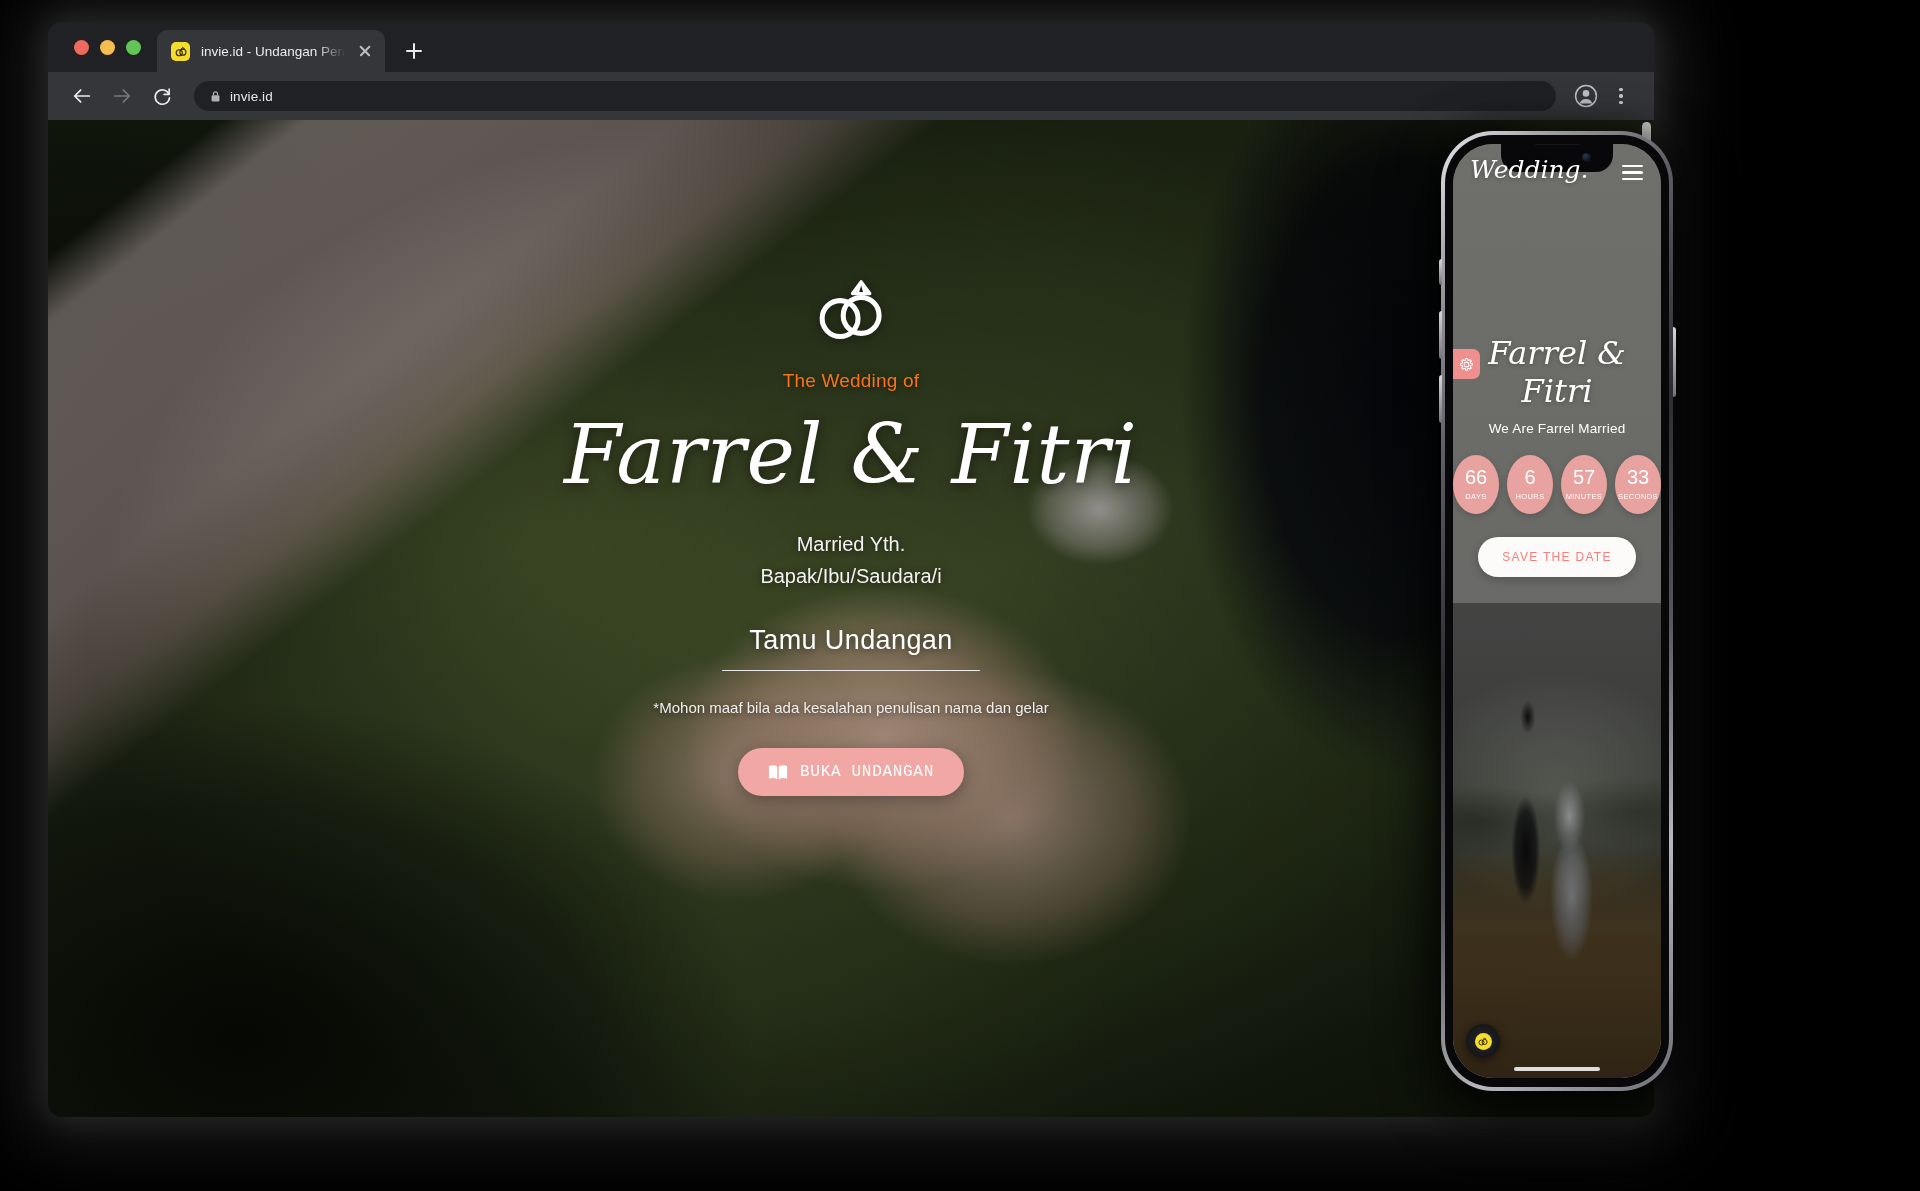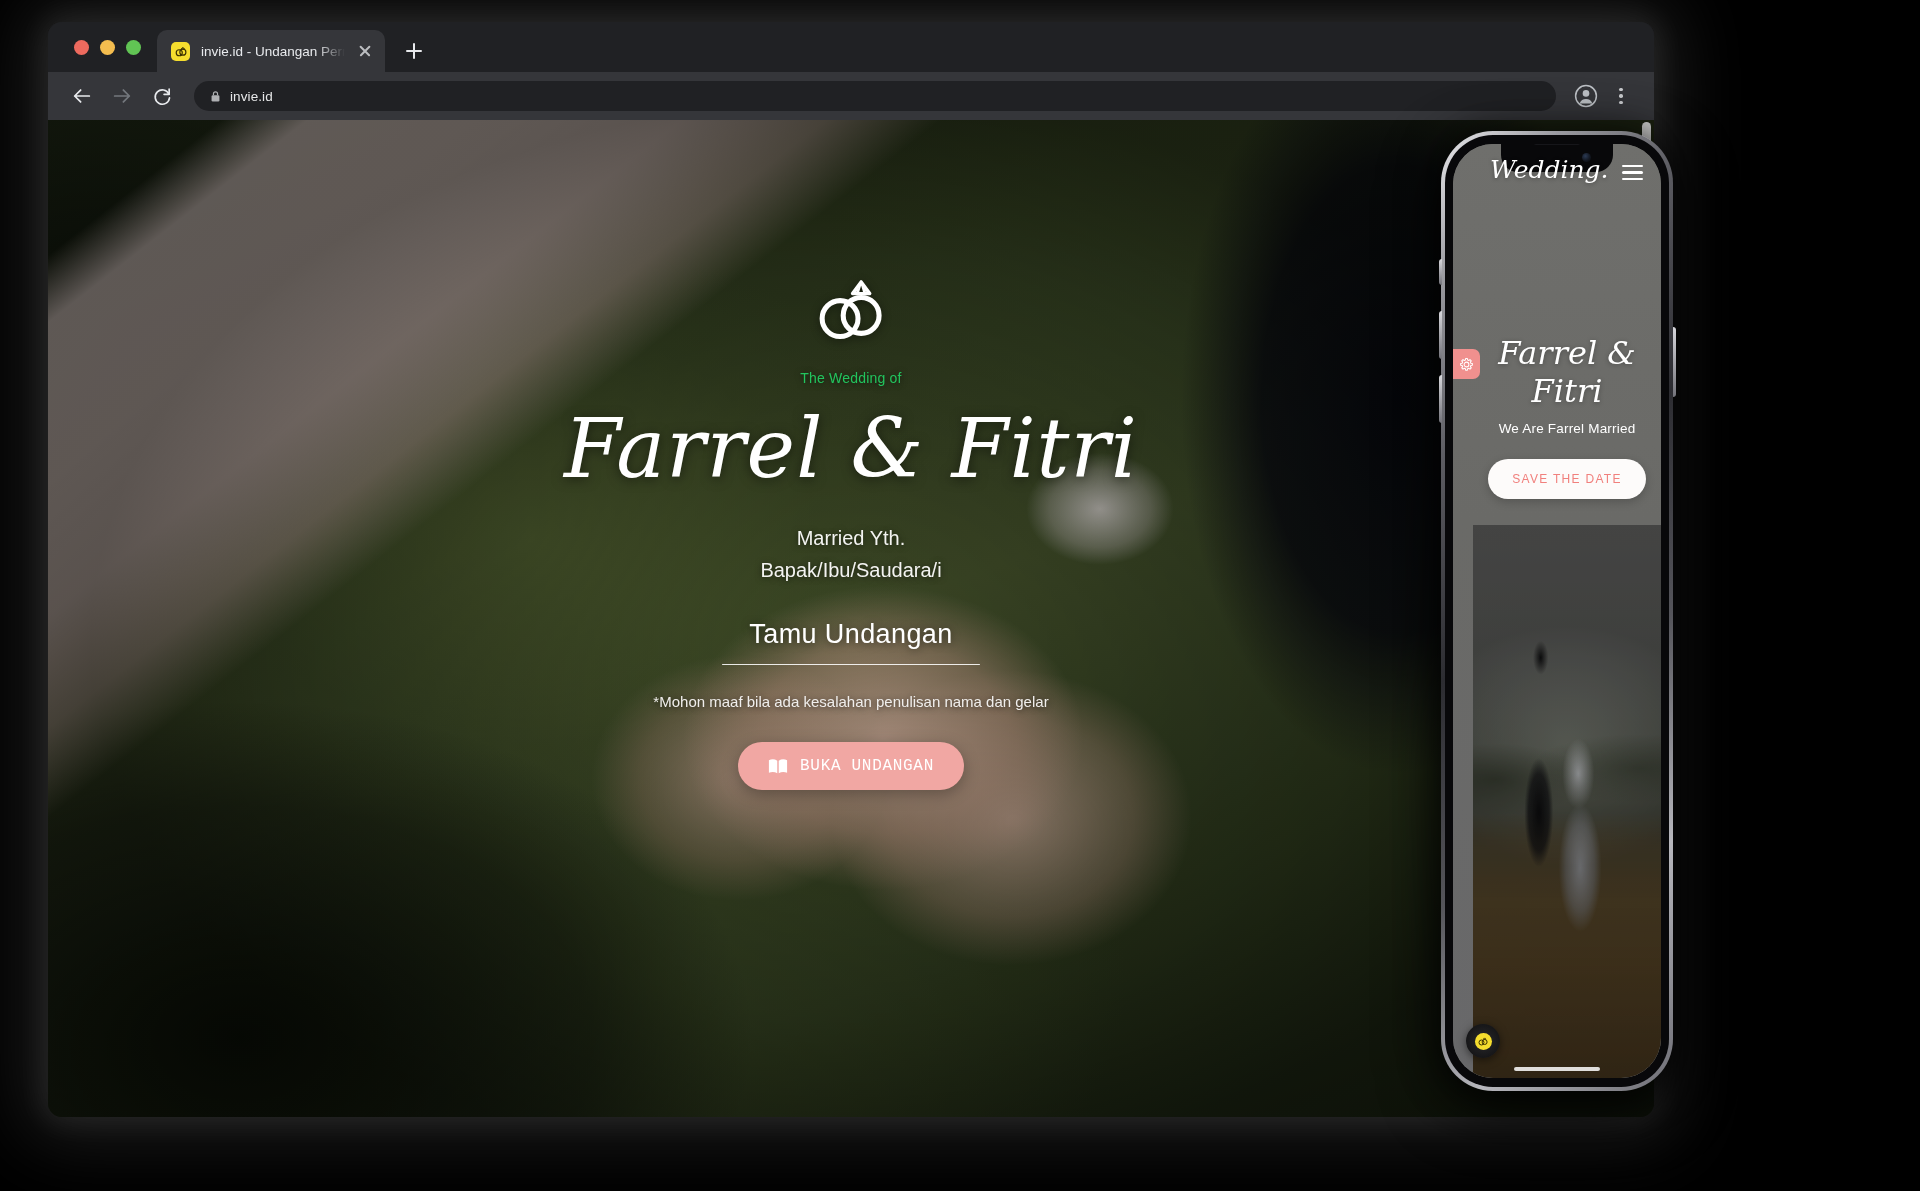--- a/index.html
+++ b/index.html
@@ -215,23 +215,23 @@
     justify-content: flex-start;
     padding-top: 154px;
     text-align: center;
     color: #fff;
   }
 
   .rings-icon { width: 78px; height: 72px; display:block; filter: drop-shadow(0 2px 5px rgba(0,0,0,.45)); }
 
   .hero-kicker {
     margin-top: 24px;
-    font-size: 14px;
+    font-size: 19px;
     letter-spacing: .2px;
-    color: #22c55e;
+    color: #f97316;
     text-shadow: 0 1px 6px rgba(0,0,0,.55);
   }
 
   .hero-names {
     margin-top: 12px;
     font-family: "DejaVu Serif", serif;
     font-style: italic;
     font-size: 82px;
     font-weight: 400;
     line-height: 1.25;
@@ -371,21 +371,20 @@
   .side-btn.vold  { top: 244px; height: 48px; }
   .side-btn.power { left: auto; right: -2.5px; top: 196px; height: 70px; border-radius: 0 3px 3px 0; }
 
   
   .phone-top {
     position: relative;
     height: 100%;
     background: linear-gradient(180deg, #6f6f6c 0%, #6a6a67 40%, #68686a 100%);
     display: flex;
     flex-direction: column;
-    padding-left: 20px;
   }
   .phone-nav {
     position: relative;
     display: flex;
     align-items: flex-start;
     justify-content: space-between;
     padding: 13px 18px 0 17px;
     z-index: 10;
   }
   .phone-logo {
@@ -660,20 +659,38 @@
             <svg width="15" height="15" viewBox="0 0 24 24">
               <path d="M12 8.2 a3.8 3.8 0 1 0 0 7.6 a3.8 3.8 0 0 0 0-7.6 Z
                        M10.6 2.4 h2.8 l.4 2.4 1.8 .75 2-1.4 2 2 -1.4 2 .75 1.8 2.4 .4 v2.8 l-2.4 .4 -.75 1.8 1.4 2 -2 2 -2-1.4 -1.8 .75 -.4 2.4 h-2.8 l-.4-2.4 -1.8-.75 -2 1.4 -2-2 1.4-2 -.75-1.8 -2.4-.4 v-2.8 l2.4-.4 .75-1.8 -1.4-2 2-2 2 1.4 1.8-.75 Z" fill="none" stroke="#ffffff" stroke-width="1.7" stroke-linejoin="round"></path>
             </svg>
           </div>
 
           <div class="phone-hero">
             <div class="phone-names">Farrel &amp; Fitri</div>
             <div class="phone-sub">We Are Farrel Married</div>
 
+            <div class="countdown">
+              <div class="cd-item">
+                <span class="cd-value">66</span>
+                <span class="cd-label">DAYS</span>
+              </div>
+              <div class="cd-item">
+                <span class="cd-value">6</span>
+                <span class="cd-label">HOURS</span>
+              </div>
+              <div class="cd-item">
+                <span class="cd-value">57</span>
+                <span class="cd-label">MINUTES</span>
+              </div>
+              <div class="cd-item">
+                <span class="cd-value">33</span>
+                <span class="cd-label">SECONDS</span>
+              </div>
+            </div>
 
             <button class="save-date">SAVE THE DATE</button>
           </div>
 
           <div class="phone-photo"></div>
 
           <div class="music-fab">
             <span class="chip">
               <svg width="12" height="12" viewBox="0 0 24 24">
                 <circle cx="9" cy="15" r="5" fill="none" stroke="#3b3000" stroke-width="2"></circle>

